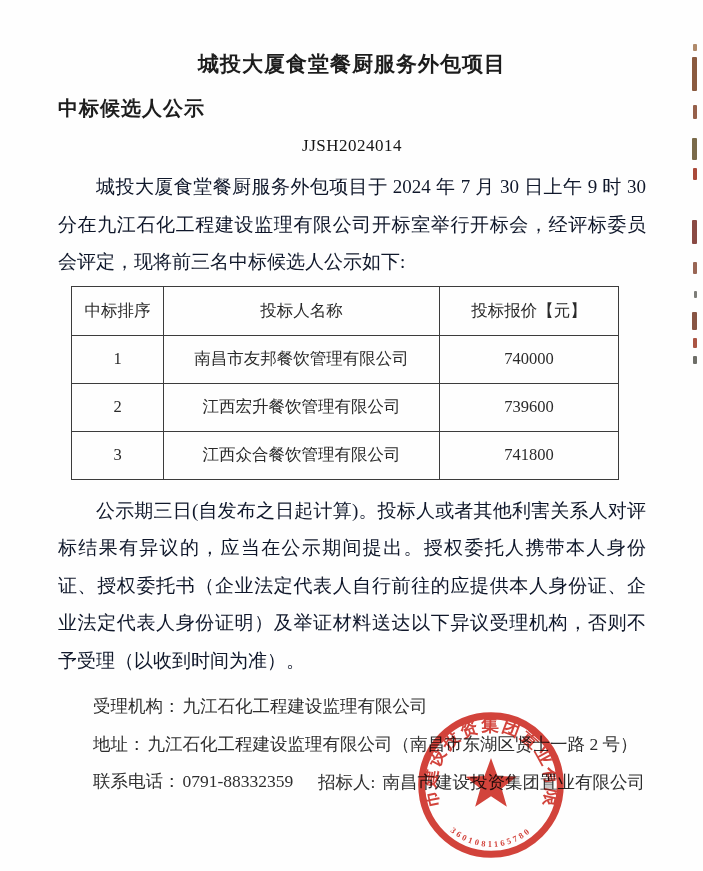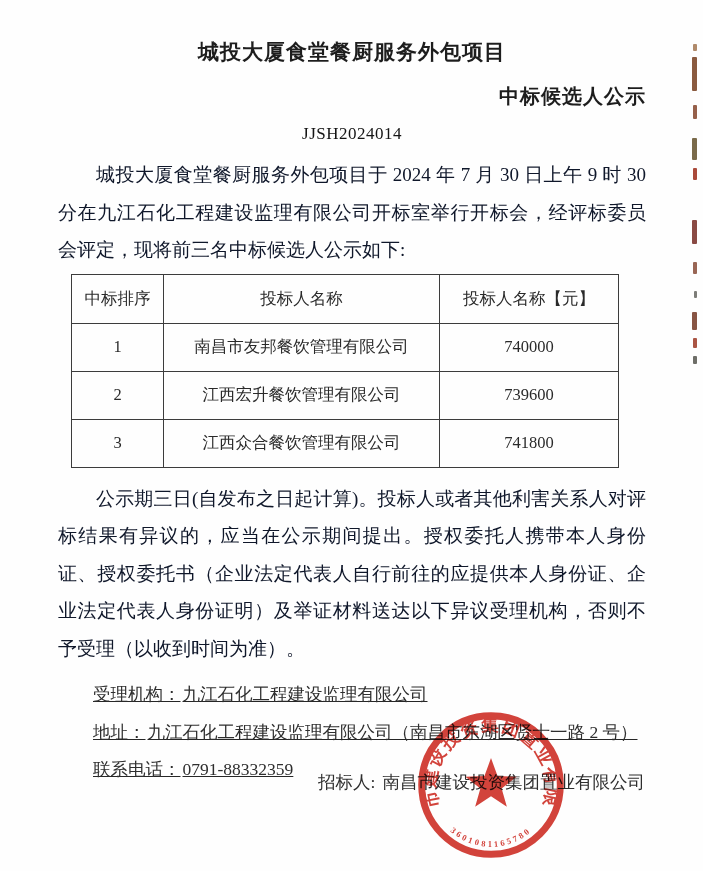--- a/index.html
+++ b/index.html
@@ -10,30 +10,30 @@
     overflow:hidden;
     font-family:"Liberation Serif", serif;
     color:#262626;
   }
   .content{
     position:absolute;
     left:58px;top:38px;
     width:588px;
   }
   .doc-title{
-    margin:0;
+    margin:12px;
     text-align:center;
     font-size:21px;
     font-weight:bold;
     color:#1d1d1d;
     letter-spacing:1px;
   }
   .doc-subtitle{
     margin:17px 0 0 0;
-    text-align:right;
+    text-align:left;
     font-size:20px;
     font-weight:bold;
     color:#1d1d1d;
     letter-spacing:1px;
   }
   .doc-number{
     margin-top:14px;
     text-align:center;
     font-size:17px;
     font-weight:normal;
@@ -67,21 +67,21 @@
   .col-rank{width:92px;}
   .col-bidder{width:276px;}
   .col-price{width:179px;}
   .contact-line{
     margin:0;
     padding-left:2em;
     font-size:17.5px;
     line-height:37.5px;
     color:#2e2e2e;
   }
-  .contact-block{margin-top:9px;text-decoration:underline;}
+  .contact-block{margin-top:9px;}
   .contact-label{margin-right:2px;}
   .inviter-line{
     position:absolute;
     left:318px;top:770px;
     font-size:17.5px;
     color:#2e2e2e;
     white-space:nowrap;
   }
   .inviter-label{margin-right:7px;}
   .date-line{
@@ -118,21 +118,21 @@
     <table class="bid-table">
       <colgroup>
         <col class="col-rank">
           <col class="col-bidder">
           <col class="col-price">
       </colgroup>
       <thead>
         <tr>
           <th>中标排序</th>
           <th>投标人名称</th>
-          <th>投标人名称【元】</th>
+          <th>投标报价【元】</th>
         </tr>
       </thead>
       <tbody>
         <tr>
           <td>1</td>
           <td>南昌市友邦餐饮管理有限公司</td>
           <td>740000</td>
         </tr>
         <tr>
           <td>2</td>

